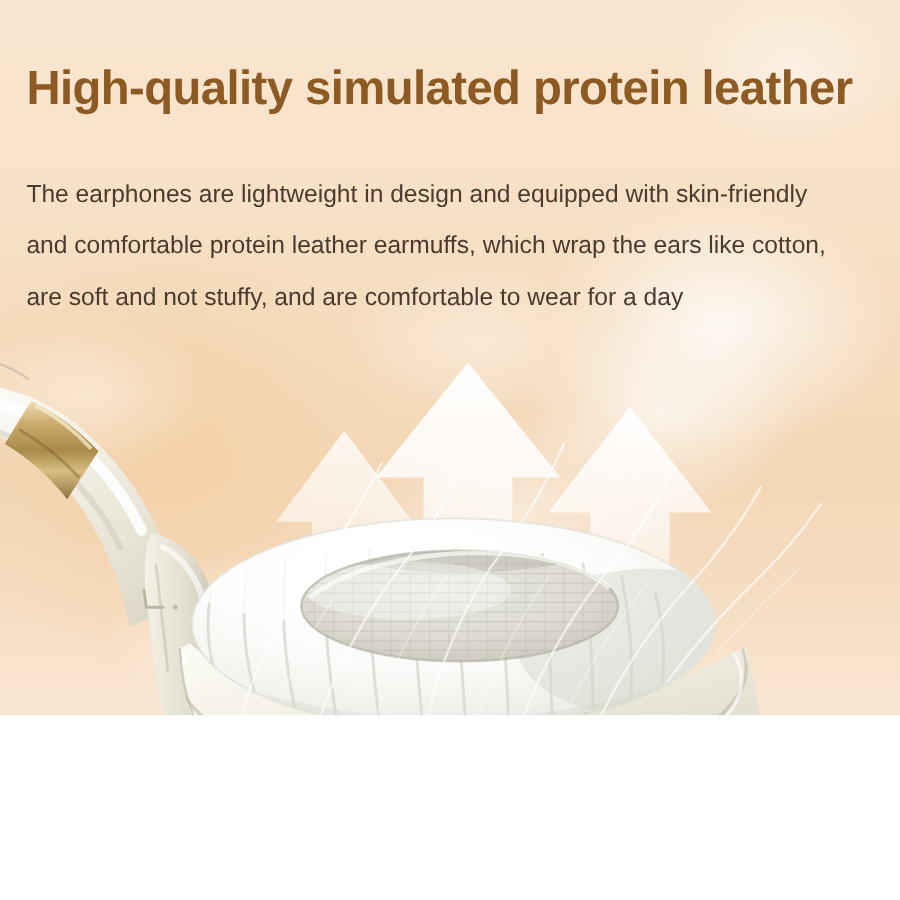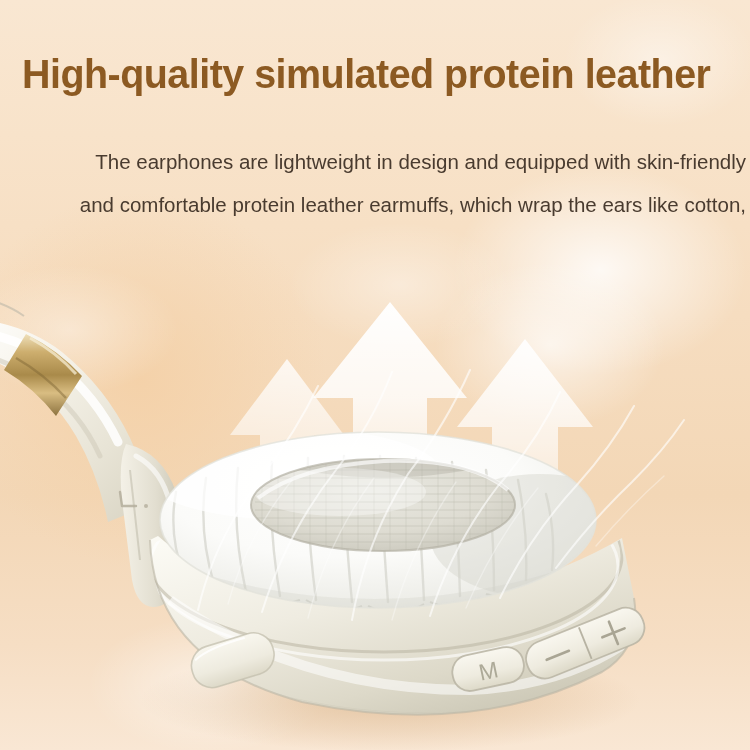--- a/index.html
+++ b/index.html
@@ -3,21 +3,21 @@
 <meta charset="utf-8">
 <style>
   html, body {
     margin: 0;
     padding: 0;
     background: #ffffff;
   }
   #poster {
     position: relative;
     width: 750px;
-    height: 750px;
+    height: 596px;
     overflow: hidden;
     font-family: "Liberation Sans", sans-serif;
     background: #f7e2ca;
   }
 
   
   .bg-base {
     position: absolute;
     inset: 0;
     background:
@@ -92,21 +92,20 @@
     line-height: 1.1;
   }
   .body-copy {
     position: absolute;
     left: 22px;
     top: 140px;
     width: 724px;
     color: #493b2f;
     font-size: 20.5px;
     line-height: 43px;
-    text-align: right;
   }
   .body-line { white-space: nowrap; }
 
   
   .arrows { position: absolute; inset: 0; pointer-events: none; }
   .arrow { position: absolute; }
   .arrow svg { display: block; width: 100%; height: 100%; }
 
   .arrow-left   { left: 228px; top: 355px;  width: 118px; height: 210px; }
   .arrow-center { left: 310px; top: 298px;  width: 160px; height: 250px; }
@@ -135,20 +134,21 @@
   <div class="cloud cloud-g"></div>
   <div class="cloud cloud-d"></div>
   <div class="cloud cloud-e"></div>
   <div class="cloud cloud-f"></div>
 
   <div class="headline">High-quality simulated protein leather</div>
 
   <div class="body-copy">
     <div class="body-line">The earphones are lightweight in design and equipped with skin-friendly</div>
     <div class="body-line">and comfortable protein leather earmuffs, which wrap the ears like cotton,</div>
+    <div class="body-line">are soft and not stuffy, and are comfortable to wear for a day</div>
   </div>
 
   <div class="arrows">
 
     <div class="arrow arrow-left">
       <svg viewBox="0 0 118 210" preserveAspectRatio="none">
         <defs>
           <linearGradient id="agL" x1="0" y1="0" x2="0" y2="1">
             <stop offset="0%" stop-color="#ffffff" stop-opacity="0.80"></stop>
             <stop offset="45%" stop-color="#ffffff" stop-opacity="0.52"></stop>

